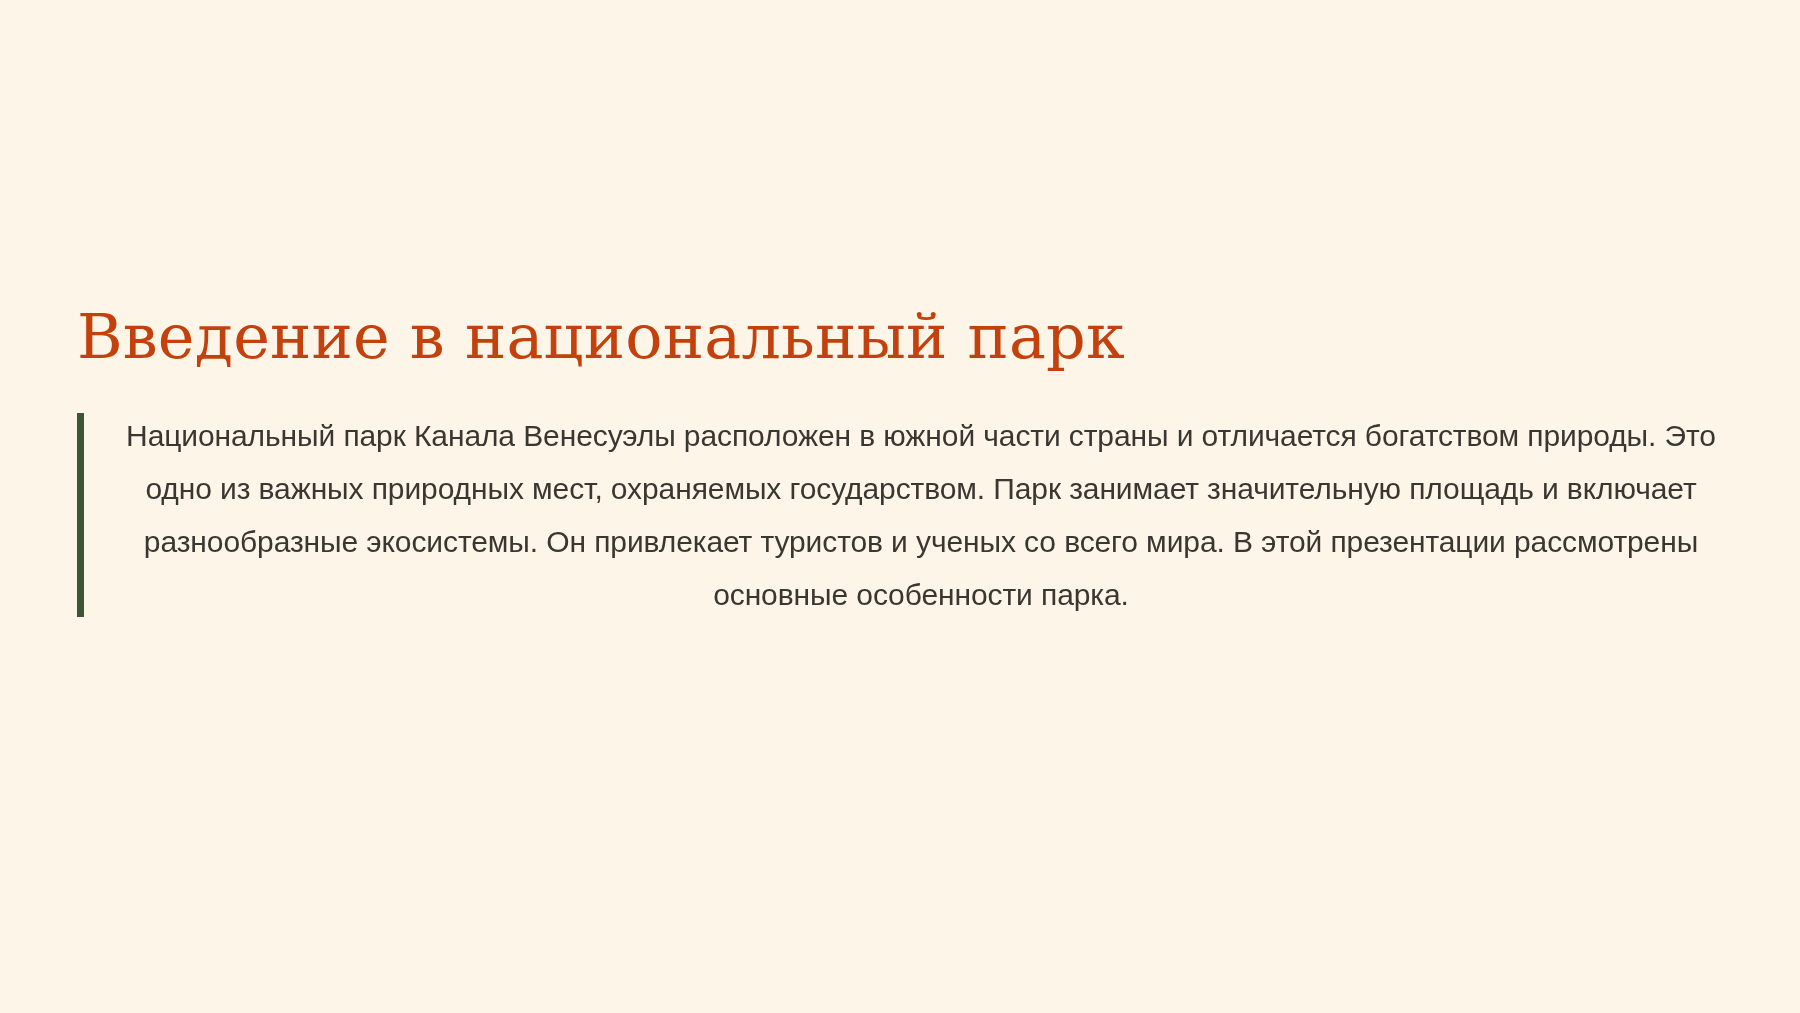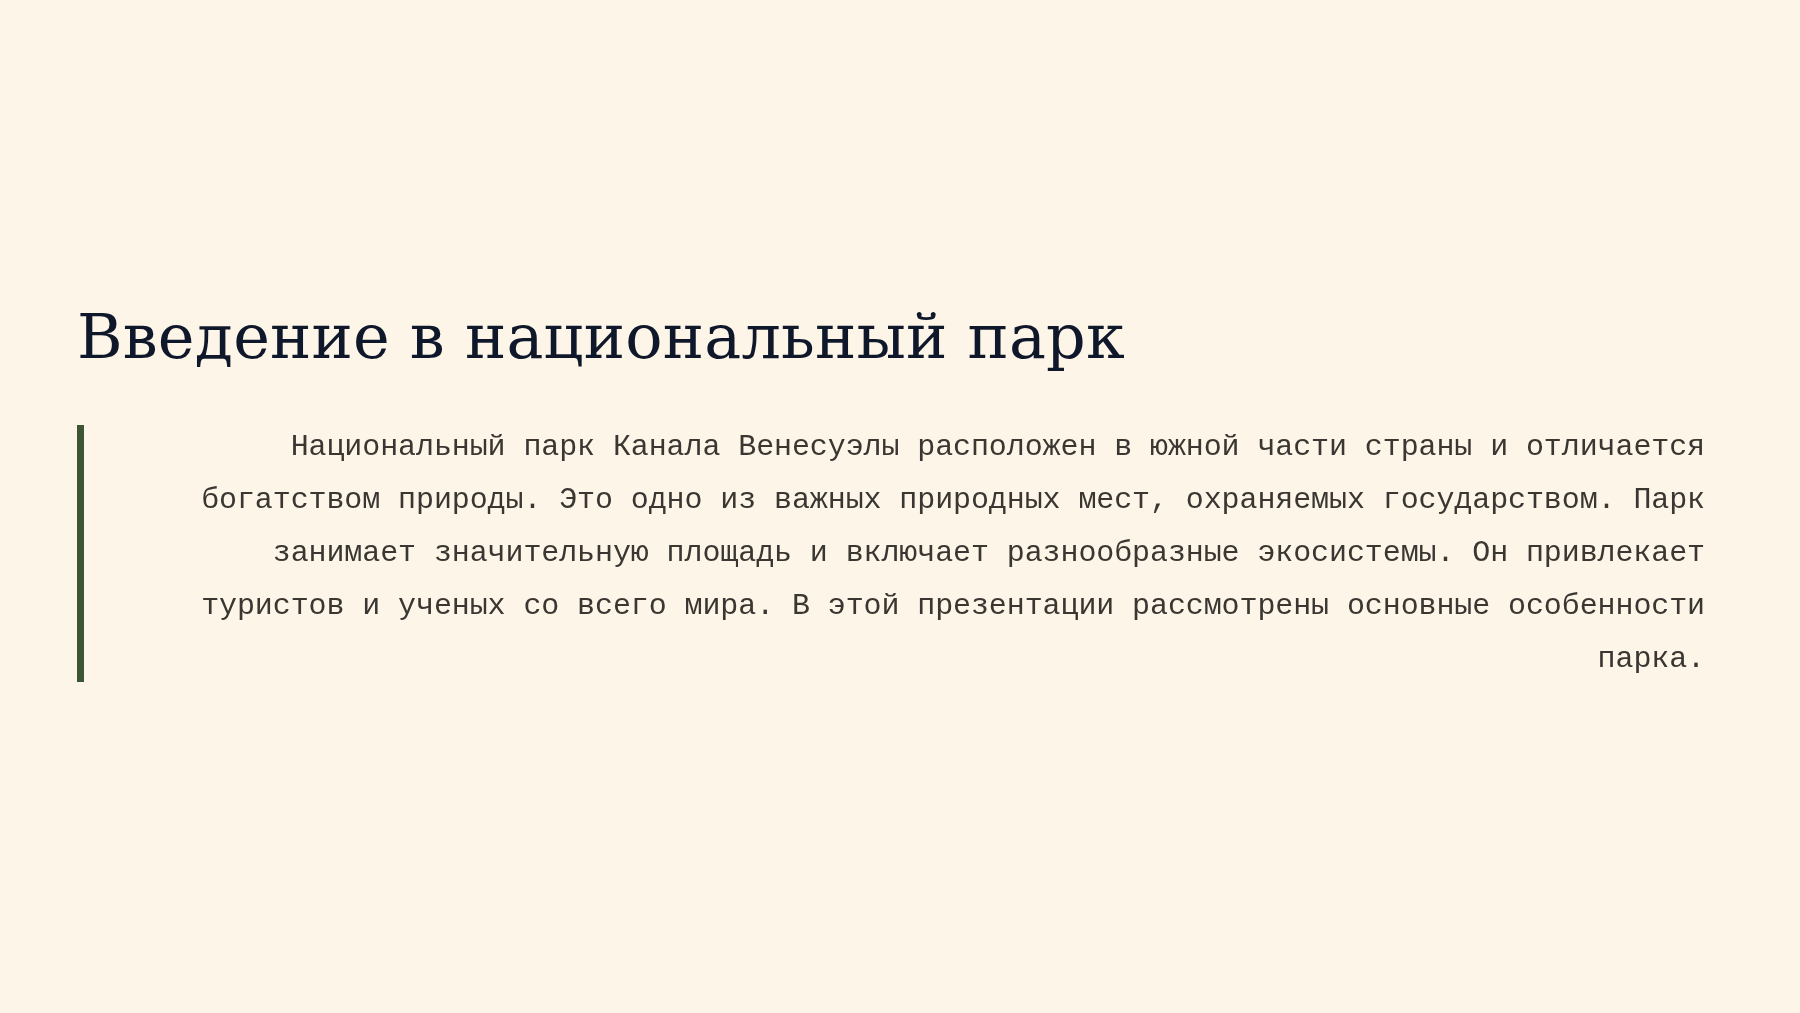--- a/index.html
+++ b/index.html
@@ -27,52 +27,52 @@
     left: 77px;
     top: 300px;
     width: 1640px;
   }
 
   .slide-title {
     font-family: "DejaVu Serif", "Liberation Serif", serif;
     font-size: 62px;
     font-weight: 400;
     line-height: 1.18;
-    color: #0f172a;
+    color: #c2410c;
     letter-spacing: 0.2px;
-    margin: 0 0 48px 0;
+    margin: 0 0 36px 0;
     white-space: nowrap;
   }
 
   .body-block {
     position: relative;
     padding-left: 48px;
     box-sizing: border-box;
   }
 
   .accent-bar {
     position: absolute;
     left: 0;
     top: 4px;
     bottom: 4px;
     width: 7px;
     background: #3E5535;
     border-radius: 0;
   }
 
   .body-text {
-    margin: 12px;
-    font-family: Liberation Mono, monospace;
+    margin: 0;
+    font-family: Liberation Sans, sans-serif;
     font-size: 30px;
     font-weight: 400;
     line-height: 53px;
     color: #3A3733;
     max-width: 1600px;
     letter-spacing: -0.1px;
-    text-align: right;
+    text-align: center;
   }
 </style>
 </head>
 <body>
 
 <div class="slide">
 
   <div class="slide-content">
 
     <h1 class="slide-title">Введение в национальный парк</h1>

